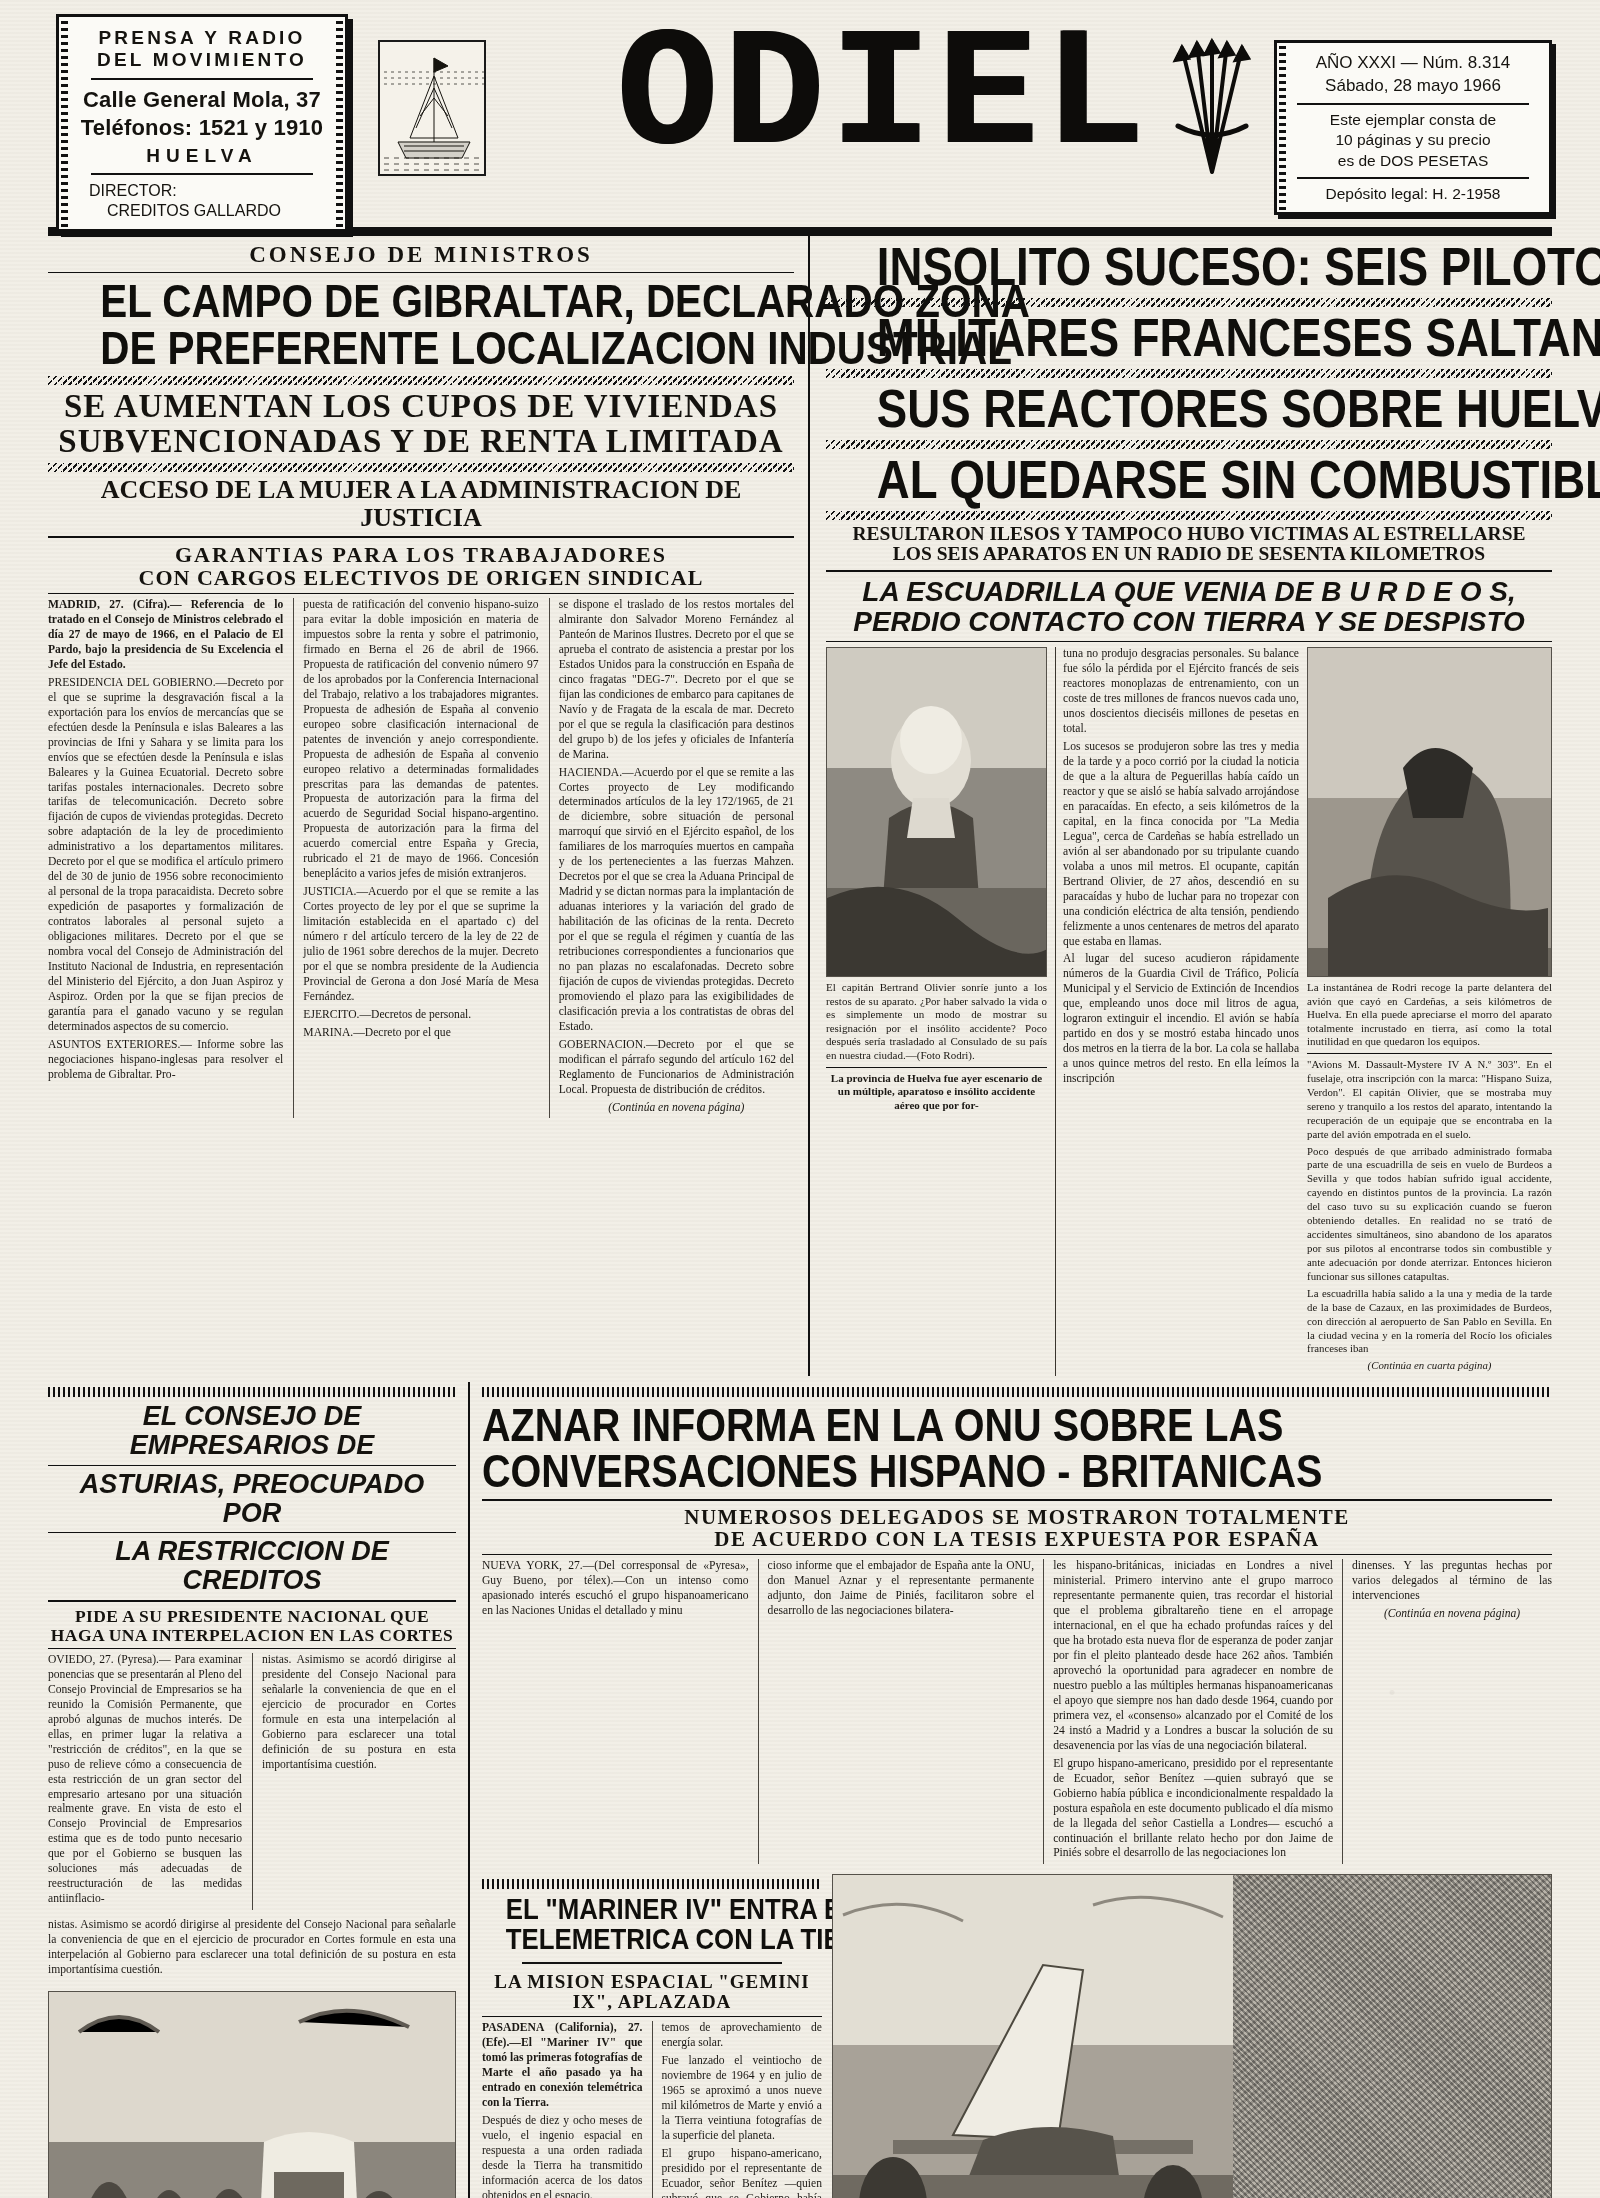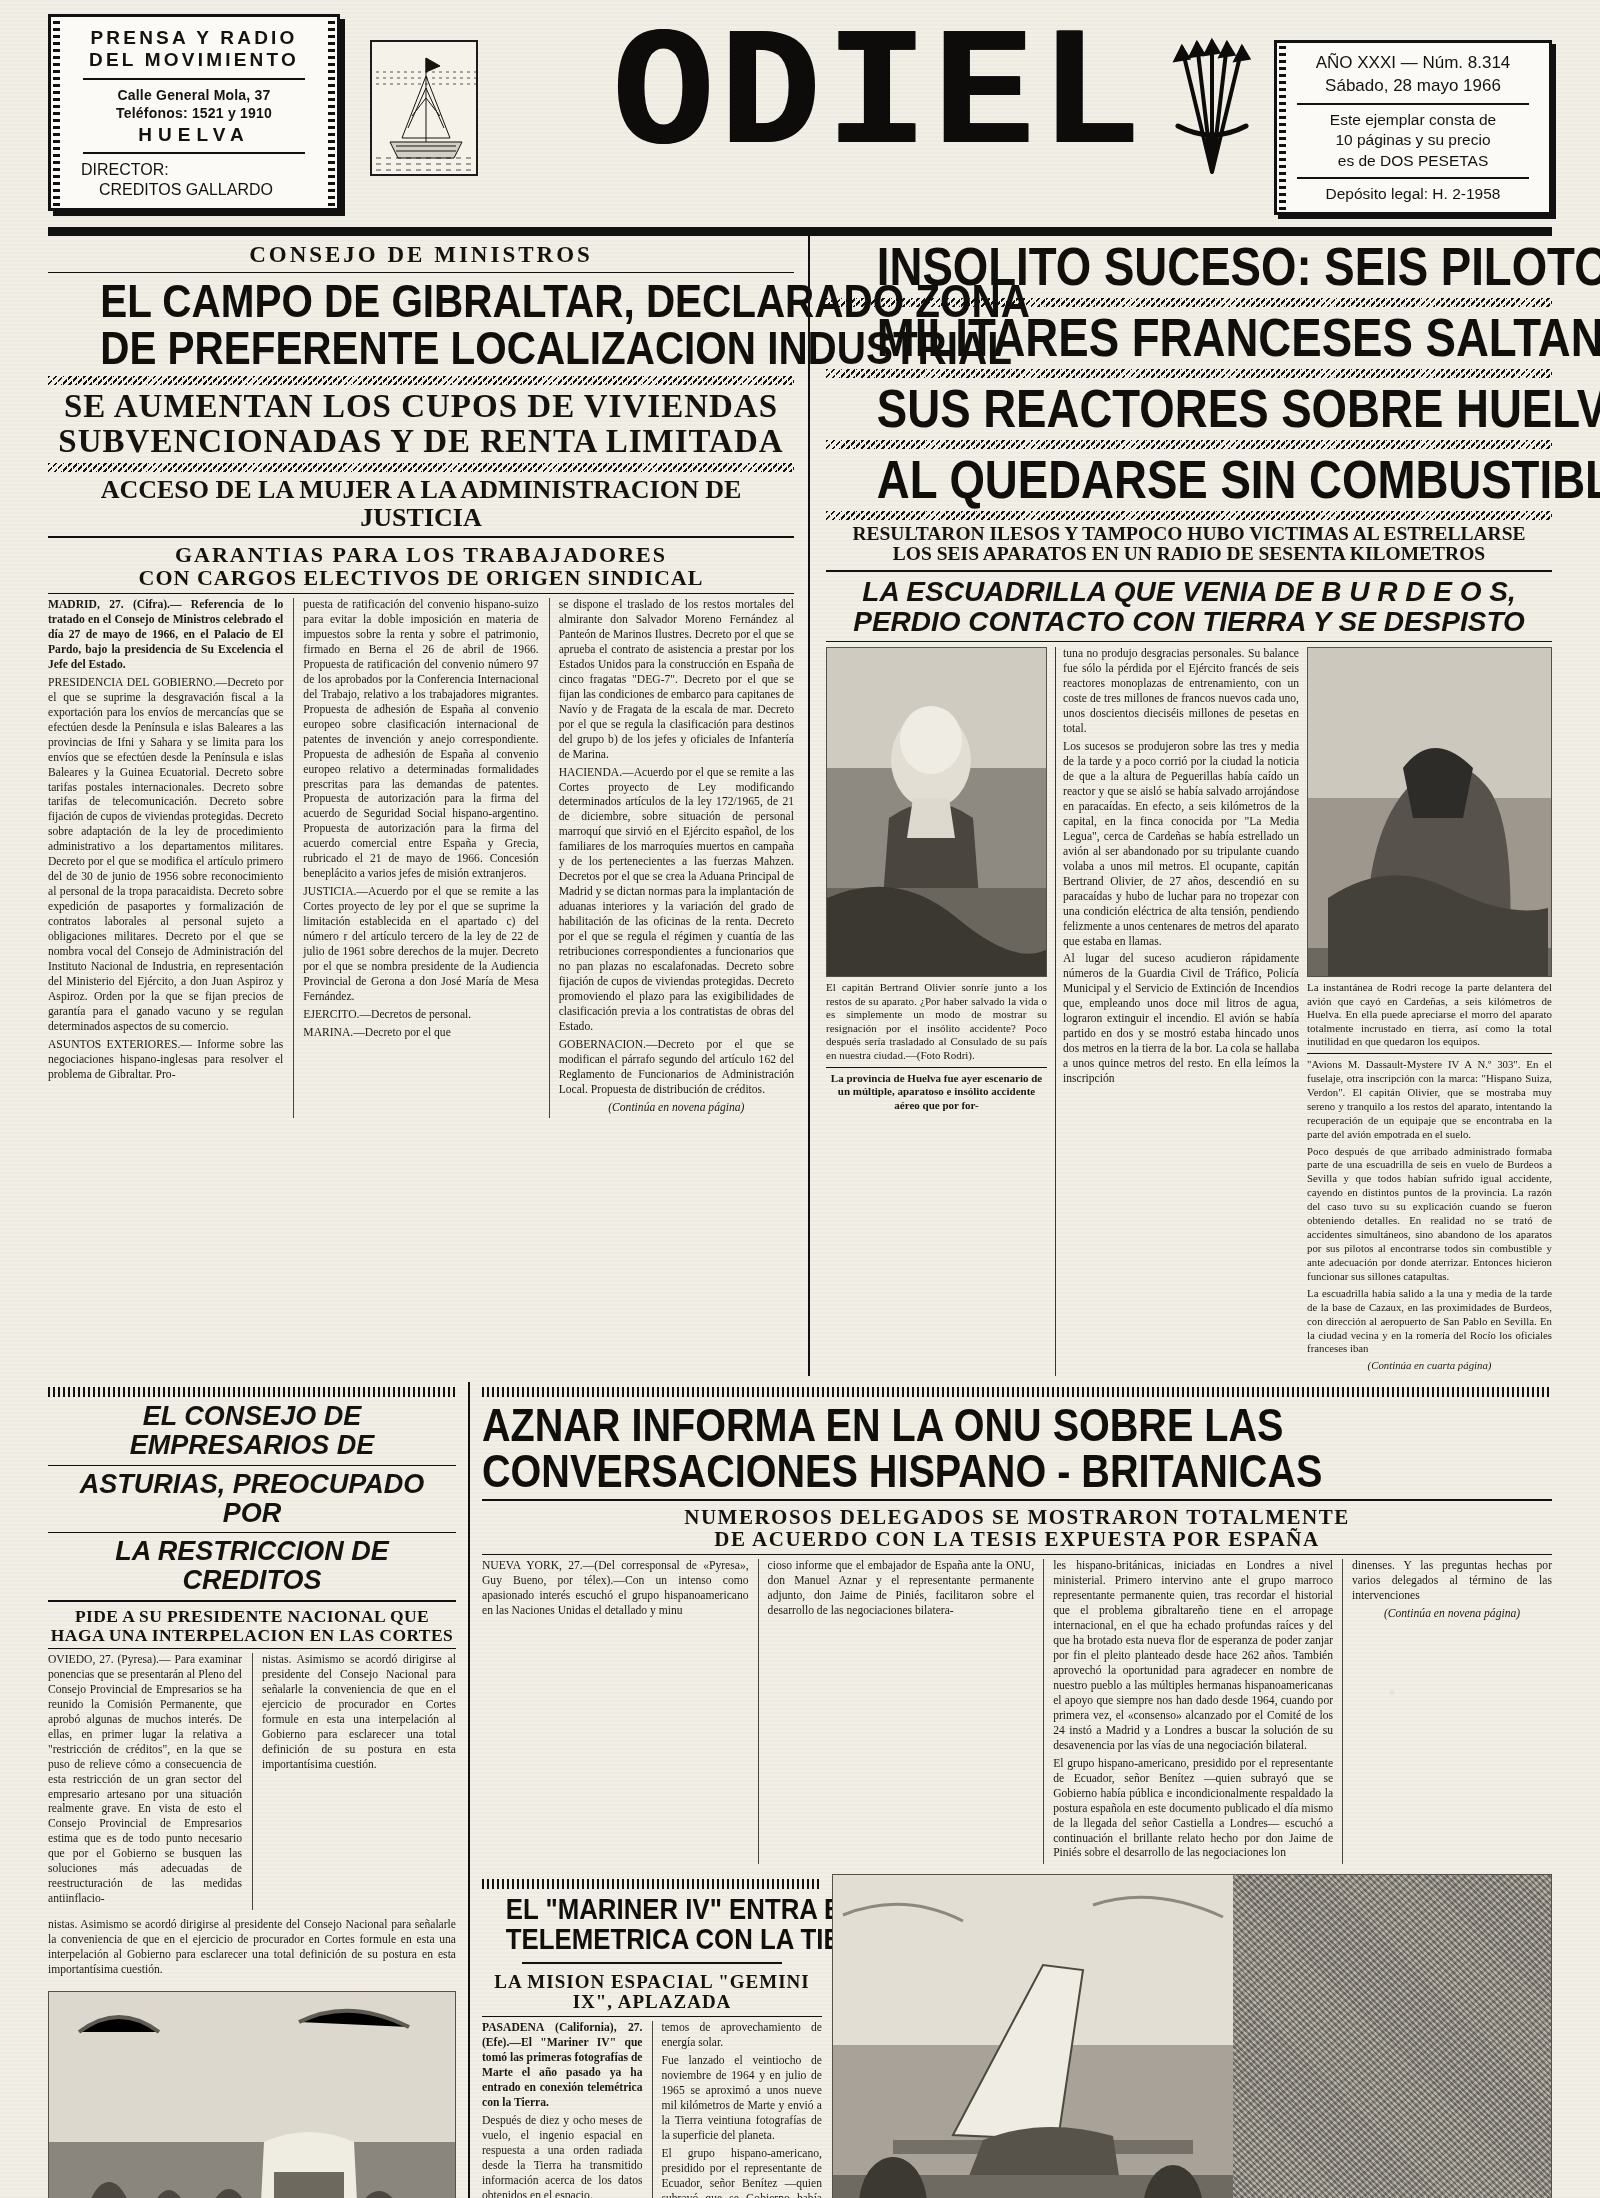--- a/index.html
+++ b/index.html
@@ -25,30 +25,31 @@
       radial-gradient(circle at 87% 77%, rgba(80,70,55,.05) 0 2px, transparent 3px),
       radial-gradient(circle at 33% 88%, rgba(80,70,55,.04) 0 2px, transparent 3px);
     mix-blend-mode:multiply; }
 
   
   .masthead { position:relative; height:225px; padding:14px 48px 0 48px; display:flex; align-items:flex-start; }
   .mh-box {
     border:3px solid #111; position:relative;
     width:292px; padding:10px 6px 8px 6px; text-align:center; background:#fbfaf6;
     box-shadow:5px 5px 0 #111;
+    margin-left:8px;
   }
   .mh-box::before, .mh-box::after {
     content:""; position:absolute; top:2px; bottom:2px; width:7px;
     background:repeating-linear-gradient(0deg,#111 0 3px, transparent 3px 7px);
   }
   .mh-box::before { left:2px; }
   .mh-box::after { right:2px; }
   .mh-l1 { font-family:"Liberation Sans", sans-serif; font-weight:bold; font-size:19px; letter-spacing:3.2px; line-height:1.18; }
   .mh-rule { border:none; border-top:2.5px solid #111; margin:6px 26px; }
-  .mh-l2 { font-family:"Liberation Sans", sans-serif; font-weight:bold; font-size:14px; line-height:1.3; letter-spacing:.2px;}
+  .mh-l2 { font-family:"Liberation Sans", sans-serif; font-weight:bold; font-size:22px; line-height:1.3; letter-spacing:.2px;}
   .mh-l3 { font-family:"Liberation Sans", sans-serif; font-weight:bold; font-size:19px; letter-spacing:6px; margin-top:2px;}
   .mh-dir { font-family:"Liberation Sans", sans-serif; font-size:16px; text-align:left; padding-left:24px; line-height:1.25; margin-top:3px;}
   .mh-dir b { font-weight:normal; display:block;}
 
   .mh-emblem { width:108px; height:136px; margin:26px 6px 0 30px; border:2px solid #1a1a1a; background:#f7f5ee;
     position:relative; overflow:hidden; flex:0 0 auto;}
   .mh-emblem svg { position:absolute; inset:0; }
 
   .mh-title { flex:1 1 auto; position:relative; text-align:center; padding-top:6px;}
   .mh-title .word {

